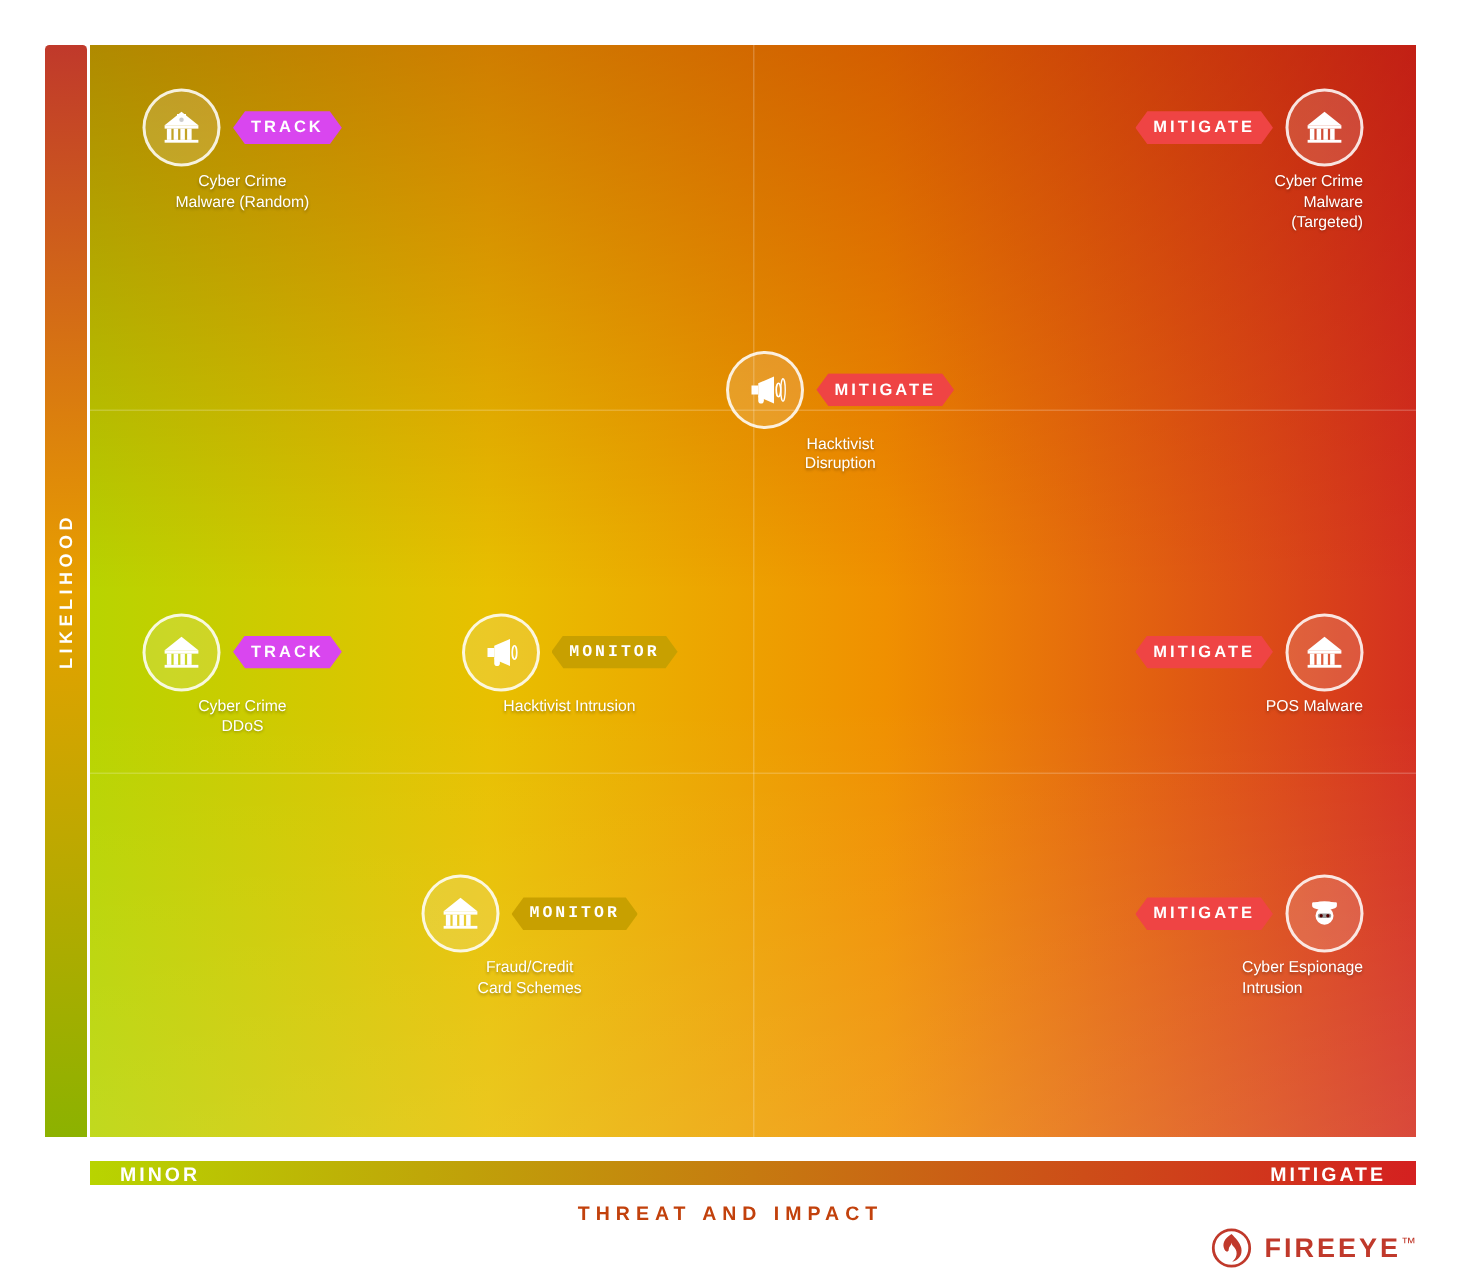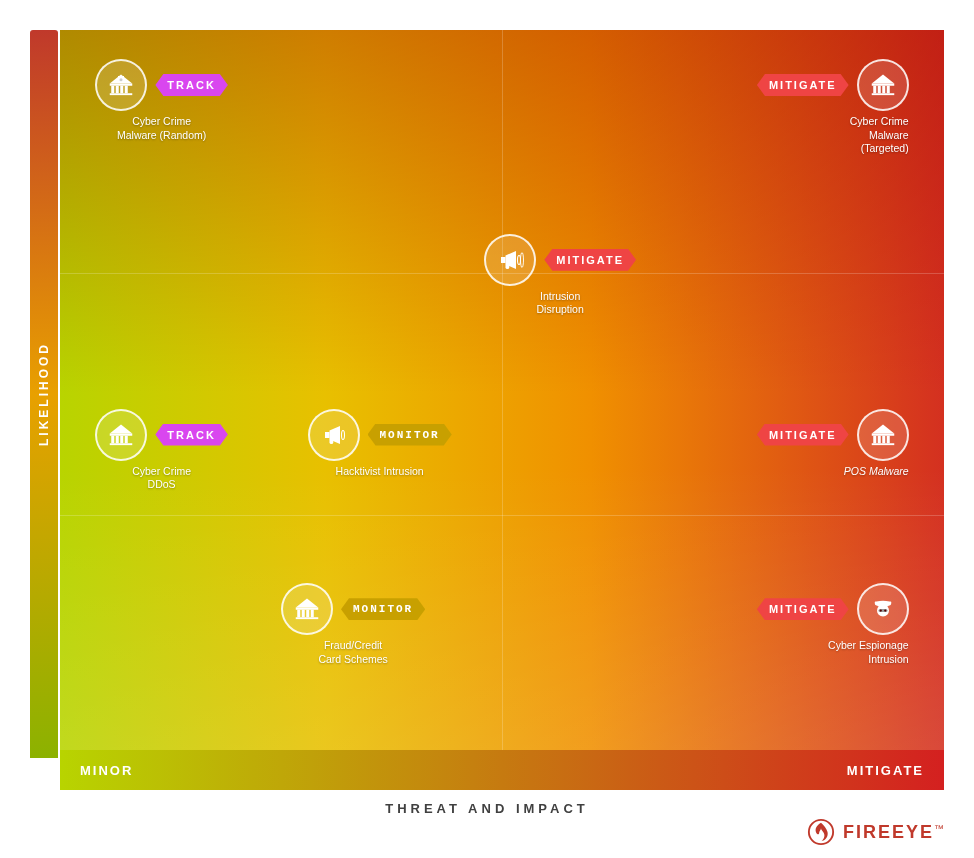--- a/index.html
+++ b/index.html
@@ -28,21 +28,21 @@
       right: 30px;
       bottom: 100px;
     }
 
     
     .x-axis-bar {
       position: absolute;
       left: 60px;
       right: 30px;
       bottom: 68px;
-      height: 40px;
+      height: 16px;
       background: linear-gradient(to right, #b8d400, #d42020);
       display: flex;
       align-items: center;
       justify-content: space-between;
       padding: 0 20px;
     }
     .x-axis-bar span {
       font-size: 13px;
       font-weight: 900;
       color: #fff;
@@ -51,21 +51,21 @@
 
     .x-axis-label {
       position: absolute;
       bottom: 42px;
       left: 0;
       right: 0;
       text-align: center;
       font-size: 13px;
       font-weight: bold;
       letter-spacing: 4px;
-      color: #404040;
+      color: #c2410c;
     }
 
     
     .likelihood-band {
       position: absolute;
       left: 30px;
       top: 30px;
       width: 28px;
       bottom: 100px;
       background: linear-gradient(to bottom, #c0392b, #e8a000, #8cb200);
@@ -264,21 +264,21 @@
           <svg viewBox="0 0 40 40" fill="white" xmlns="http://www.w3.org/2000/svg">
             <path d="M8 16 L8 24 L14 24 L14 16 Z"></path>
             <path d="M14 14 L28 8 L28 32 L14 26 Z"></path>
             <rect x="14" y="24" width="5" height="8" rx="2.5"></rect>
             <ellipse cx="32" cy="20" rx="2" ry="6" fill="none" stroke="white" stroke-width="1.5"></ellipse>
             <ellipse cx="36" cy="20" rx="2" ry="10" fill="none" stroke="white" stroke-width="1.2"></ellipse>
           </svg>
         </div>
         <div class="badge-mitigate">MITIGATE</div>
       </div>
-      <div class="threat-label">Intrusion Disruption</div>
+      <div class="threat-label">Hacktivist Disruption</div>
     </div>
 
     <div class="threat-item" style="left:4%;top:52%;">
       <div class="threat-row">
         <div class="threat-icon">
           <svg viewBox="0 0 40 40" fill="white" xmlns="http://www.w3.org/2000/svg">
             <rect x="5" y="18" width="30" height="3"></rect>
             <rect x="7" y="21" width="4" height="10"></rect>
             <rect x="13" y="21" width="4" height="10"></rect>
             <rect x="19" y="21" width="4" height="10"></rect>
@@ -315,21 +315,21 @@
             <rect x="5" y="18" width="30" height="3"></rect>
             <rect x="7" y="21" width="4" height="10"></rect>
             <rect x="13" y="21" width="4" height="10"></rect>
             <rect x="19" y="21" width="4" height="10"></rect>
             <rect x="25" y="21" width="4" height="10"></rect>
             <rect x="5" y="31" width="30" height="2.5"></rect>
             <polygon points="20,6 5,18 35,18"></polygon>
           </svg>
         </div>
       </div>
-      <div class="threat-label" style="text-align:right;font-style:italic;">POS Malware</div>
+      <div class="threat-label" style="text-align:right;">POS Malware</div>
     </div>
 
     <div class="threat-item" style="left:25%;top:76%;">
       <div class="threat-row">
         <div class="threat-icon">
           <svg viewBox="0 0 40 40" fill="white" xmlns="http://www.w3.org/2000/svg">
             <rect x="5" y="18" width="30" height="3"></rect>
             <rect x="7" y="21" width="4" height="10"></rect>
             <rect x="13" y="21" width="4" height="10"></rect>
             <rect x="19" y="21" width="4" height="10"></rect>
@@ -357,21 +357,21 @@
 
             <circle cx="17" cy="22" r="1.5" fill="#8b0000"></circle>
             <circle cx="23" cy="22" r="1.5" fill="#8b0000"></circle>
 
             <rect x="14" y="20" width="12" height="4" rx="2" fill="rgba(0,0,0,0.4)"></rect>
 
             <path d="M17 27 Q20 29.5 23 27" fill="none" stroke="white" stroke-width="1.2"></path>
           </svg>
         </div>
       </div>
-      <div class="threat-label" style="text-align:right;">Cyber Espionage<br>Intrusion</div>
+      <div class="threat-label" style="text-align:left;">Cyber Espionage<br>Intrusion</div>
     </div>
 
   </div>
 
   <div class="x-axis-bar">
     <span>MINOR</span>
     <span>MITIGATE</span>
   </div>
 
   <div class="x-axis-label">THREAT AND IMPACT</div>

